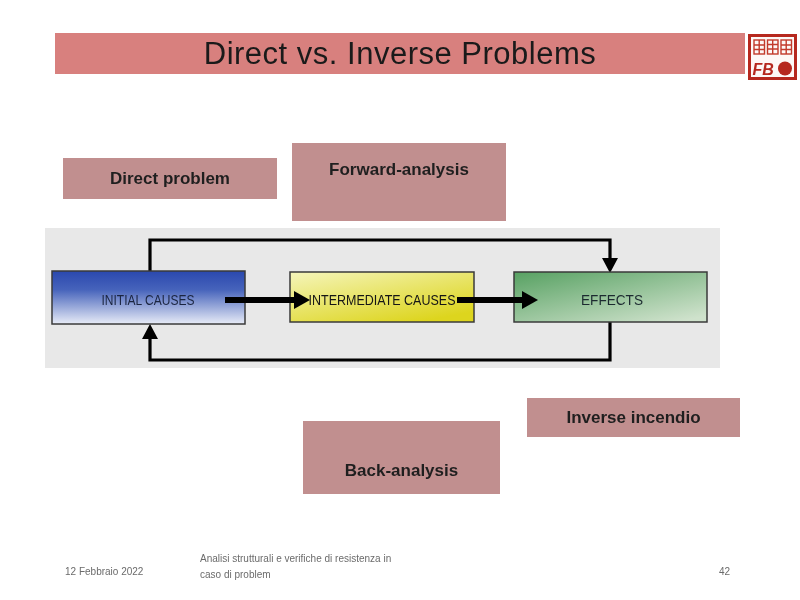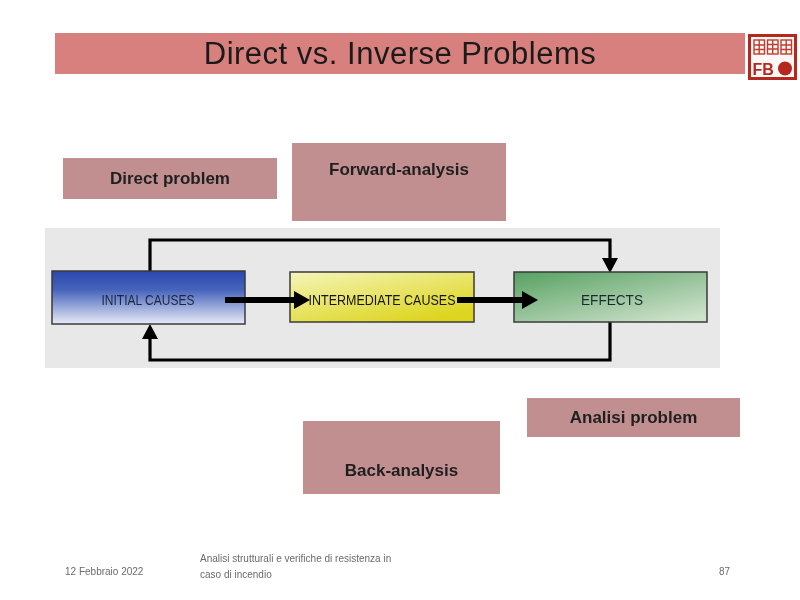--- a/index.html
+++ b/index.html
@@ -9,21 +9,21 @@
   }
   
   .title-bar{
     position:absolute;left:55px;top:33px;width:690px;height:41px;
     background:#d8807e;display:flex;align-items:center;justify-content:center;
   }
   .title-bar h1{
     margin:0;font-size:31px;font-weight:normal;color:#1a1a1a;letter-spacing:0.5px;
   }
   
-  .seal{position:absolute;left:748px;top:34px;width:49px;height:46px;}
+  .seal{position:absolute;left:748px;top:34px;width:49px;height:46px;font-style:italic;}
   
   .pill{
     position:absolute;background:#c18f8f;display:flex;
     align-items:center;justify-content:center;
     font-weight:bold;font-size:17px;color:#1f1f1f;
   }
   .pill-direct{left:63px;top:158px;width:214px;height:41px;}
   .pill-forward{left:292px;top:143px;width:214px;height:70px;align-items:flex-start;padding-top:8px;}
   .pill-forward span{margin-top:9px;}
   .pill-back{left:303px;top:385px;width:197px;height:73px;align-items:flex-end;margin-top:36px;}
@@ -115,23 +115,23 @@
       <text class="box-label" x="103" y="77" text-anchor="middle" textLength="93" lengthAdjust="spacingAndGlyphs" fill="#1b2540">INITIAL CAUSES</text>
       <text class="box-label" x="337" y="77" text-anchor="middle" textLength="147" lengthAdjust="spacingAndGlyphs" fill="#151515">INTERMEDIATE CAUSES</text>
       <text class="box-label" x="567" y="77" text-anchor="middle" textLength="62" lengthAdjust="spacingAndGlyphs" fill="#1c2a30">EFFECTS</text>
     </svg>
   </div>
 
   <div class="pill pill-back">
     <span>Back-analysis</span>
   </div>
   <div class="pill pill-inverse">
-    <span>Analisi problem</span>
+    <span>Inverse incendio</span>
   </div>
 
   <div class="footer-date">12 Febbraio 2022</div>
   <div class="footer-center">
     <div>Analisi strutturali e verifiche di resistenza in</div>
-    <div>caso di incendio</div>
+    <div>caso di problem</div>
   </div>
-  <div class="footer-page">87</div>
+  <div class="footer-page">42</div>
 
 </div>
 
 </body></html>

